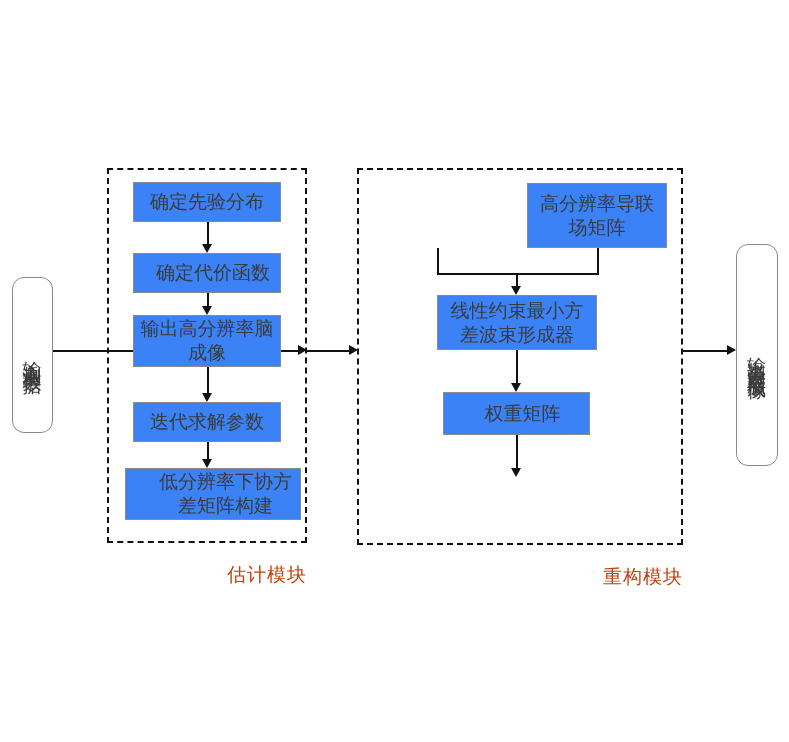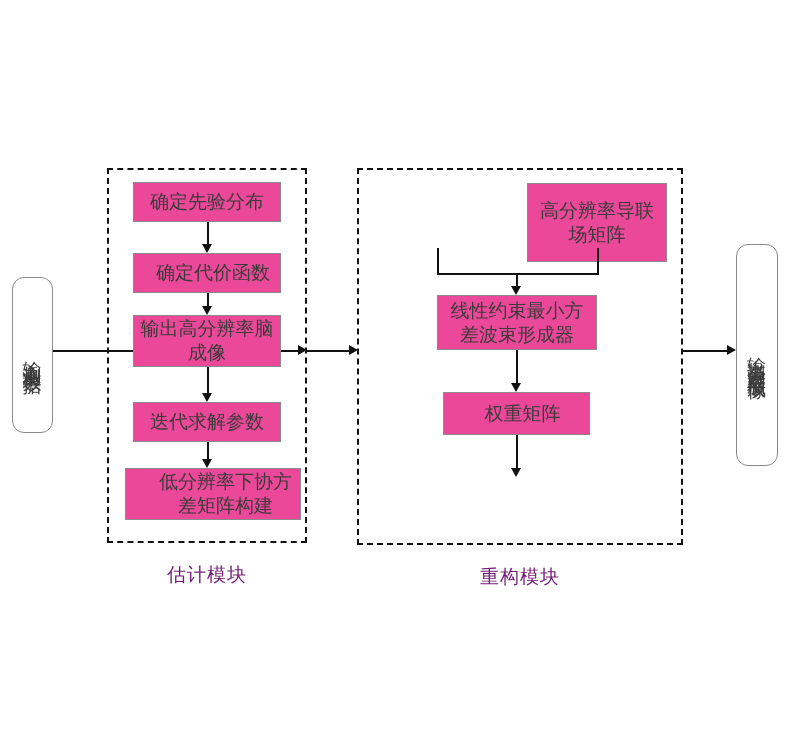--- a/index.html
+++ b/index.html
@@ -42,33 +42,33 @@
 
   
   .module {
     position: absolute;
     box-sizing: border-box;
     border: 2.5px dashed #111111;
     background: transparent;
   }
   .module-caption {
     position: absolute;
-    text-align: center;
+    text-align: right;
     font-size: 19px;
-    color: #701a75;
+    color: #c2410c;
     letter-spacing: 1px;
     white-space: nowrap;
   }
 
   
   .node {
     position: absolute;
     box-sizing: border-box;
     border: 1.5px solid #8a8a8a;
-    background: #ec4899;
+    background: #3b82f6;
     display: flex;
     align-items: center;
     justify-content: center;
     text-align: center;
     font-size: 19px;
     color: #3b3b3b;
     line-height: 1.25;
     padding: 2px 4px;
   }
 
@@ -132,21 +132,21 @@
   <div class="arrow-down" style="left:202px; top:459px;"></div>
 
   <div class="node" style="left:125px; top:468px; width:176px; height:52px;padding-left:29px;">低分辨率下协方差矩阵构建</div>
 
   <div class="line-h" style="left:307px; top:350px; width:42px;"></div>
   <div class="arrow-right" style="left:349px; top:345px;"></div>
 
   <div class="module" style="left:357px; top:168px; width:326px; height:377px;"></div>
   <div class="module-caption" style="left:357px; top:564px; width:326px;">重构模块</div>
 
-  <div class="node" style="left:527px; top:183px; width:140px; height:79px;">高分辨率导联场矩阵</div>
+  <div class="node" style="left:527px; top:183px; width:140px; height:65px;">高分辨率导联场矩阵</div>
 
   <div class="line-v" style="left:437px; top:248px; height:26px;"></div>
   <div class="line-v" style="left:597px; top:248px; height:26px;"></div>
   <div class="line-h" style="left:437px; top:273px; width:162px;"></div>
   <div class="line-v" style="left:516px; top:273px; height:13px;"></div>
   <div class="arrow-down" style="left:511px; top:286px;"></div>
 
   <div class="node" style="left:437px; top:295px; width:160px; height:55px;">线性约束最小方差波束形成器</div>
   <div class="line-v" style="left:516px; top:350px; height:33px;"></div>
   <div class="arrow-down" style="left:511px; top:383px;"></div>

